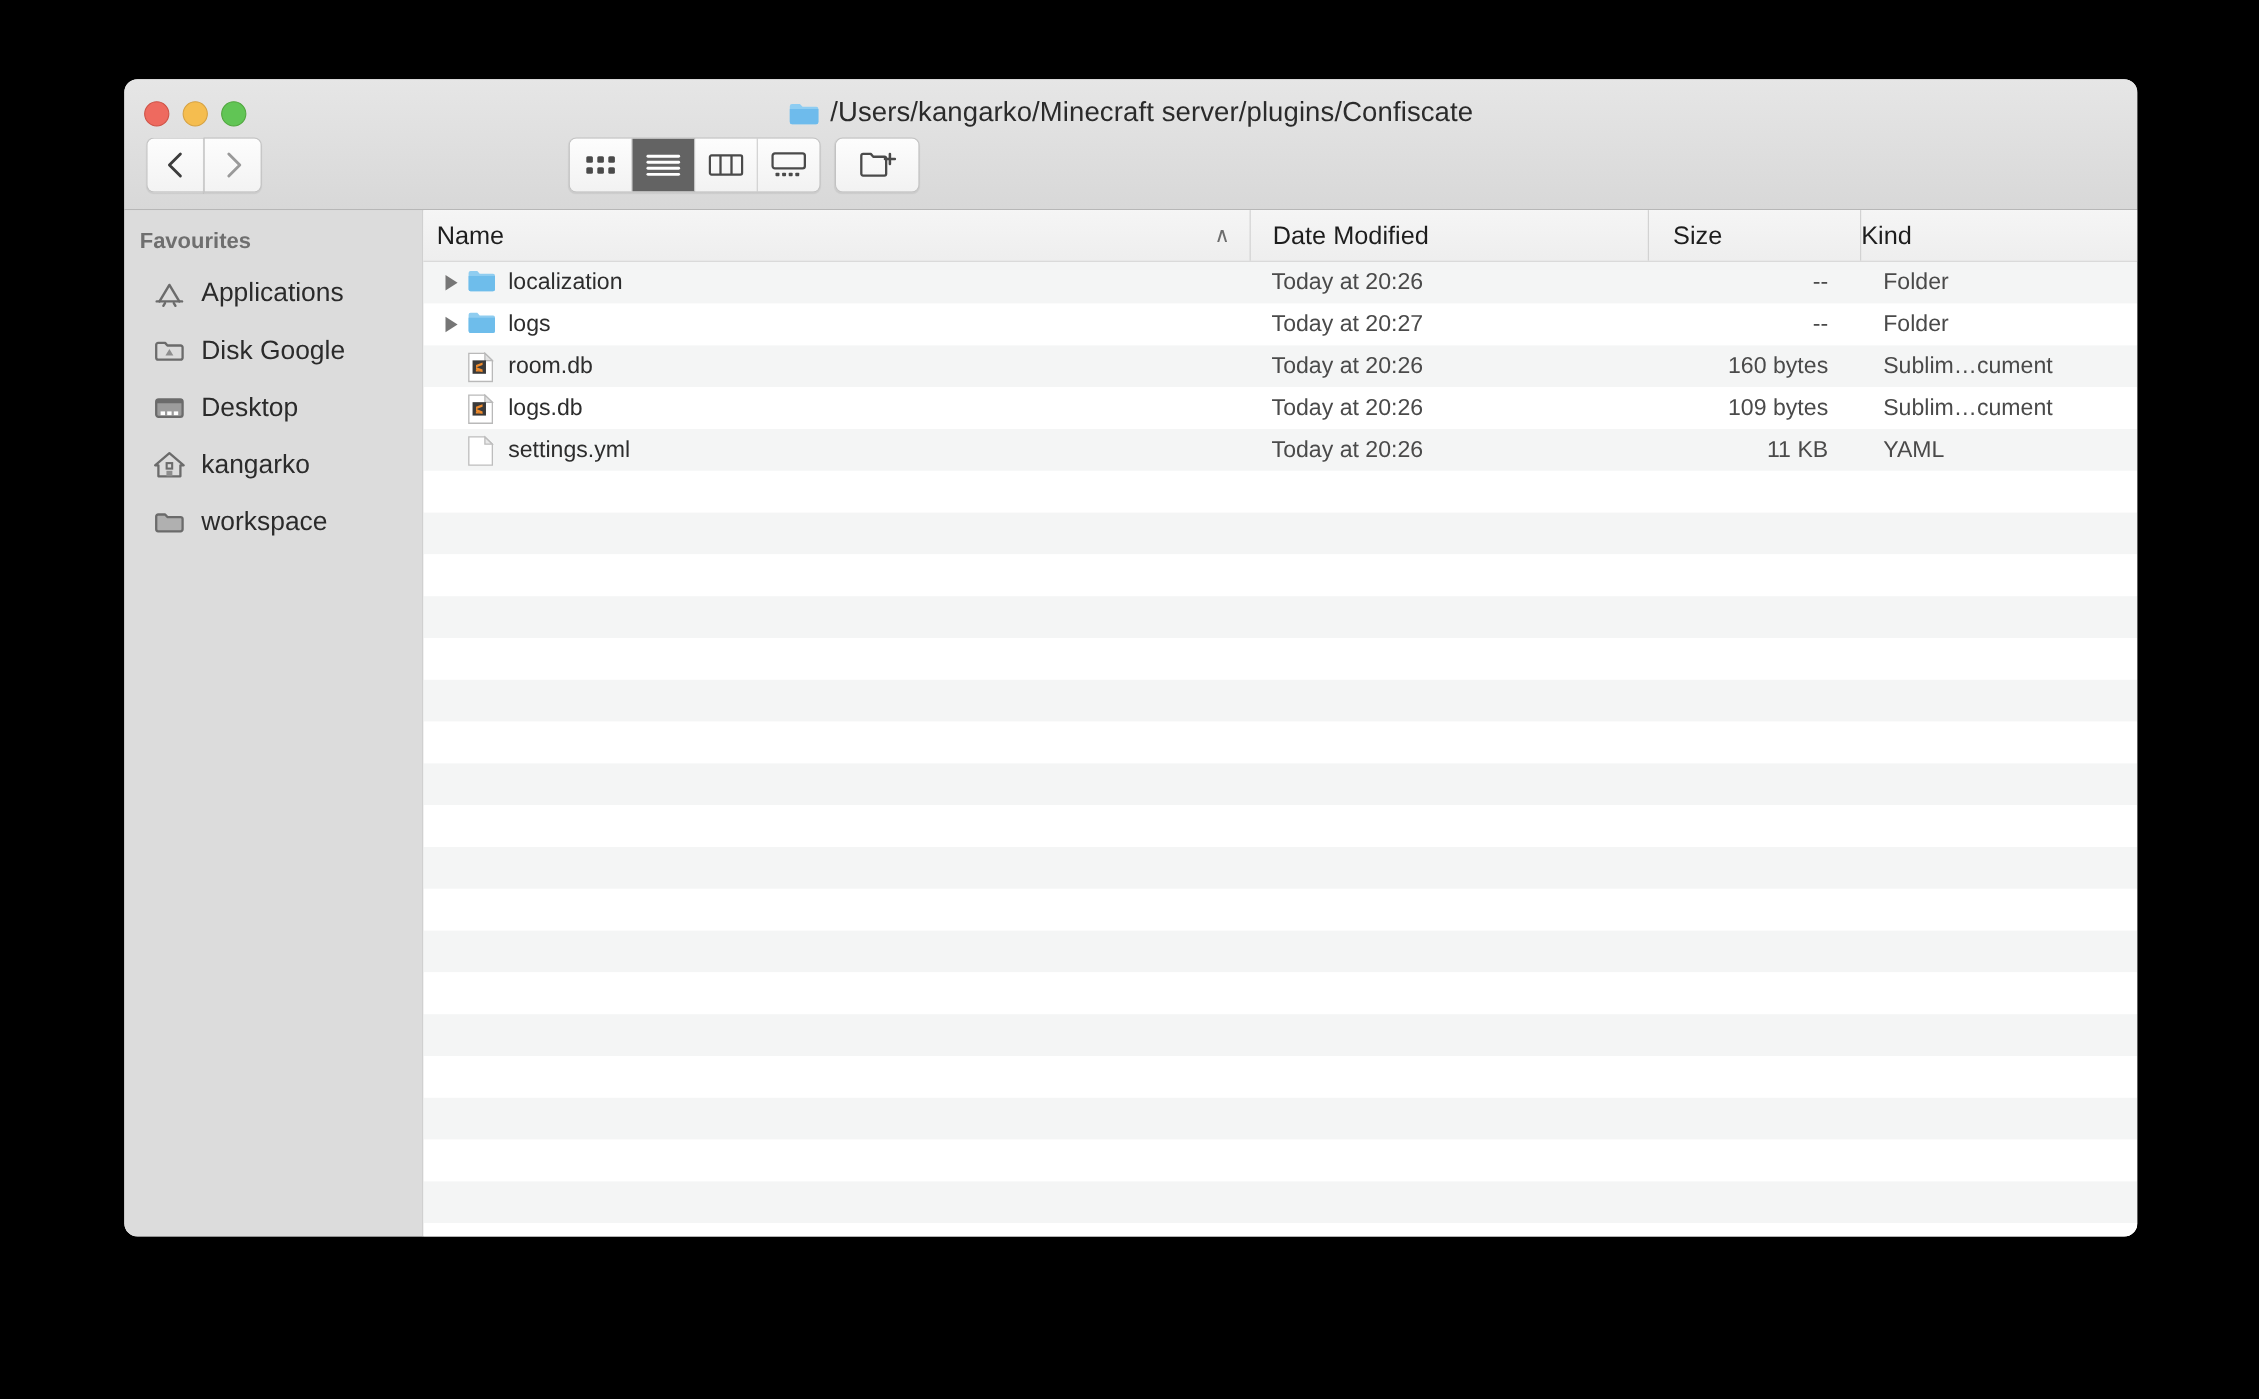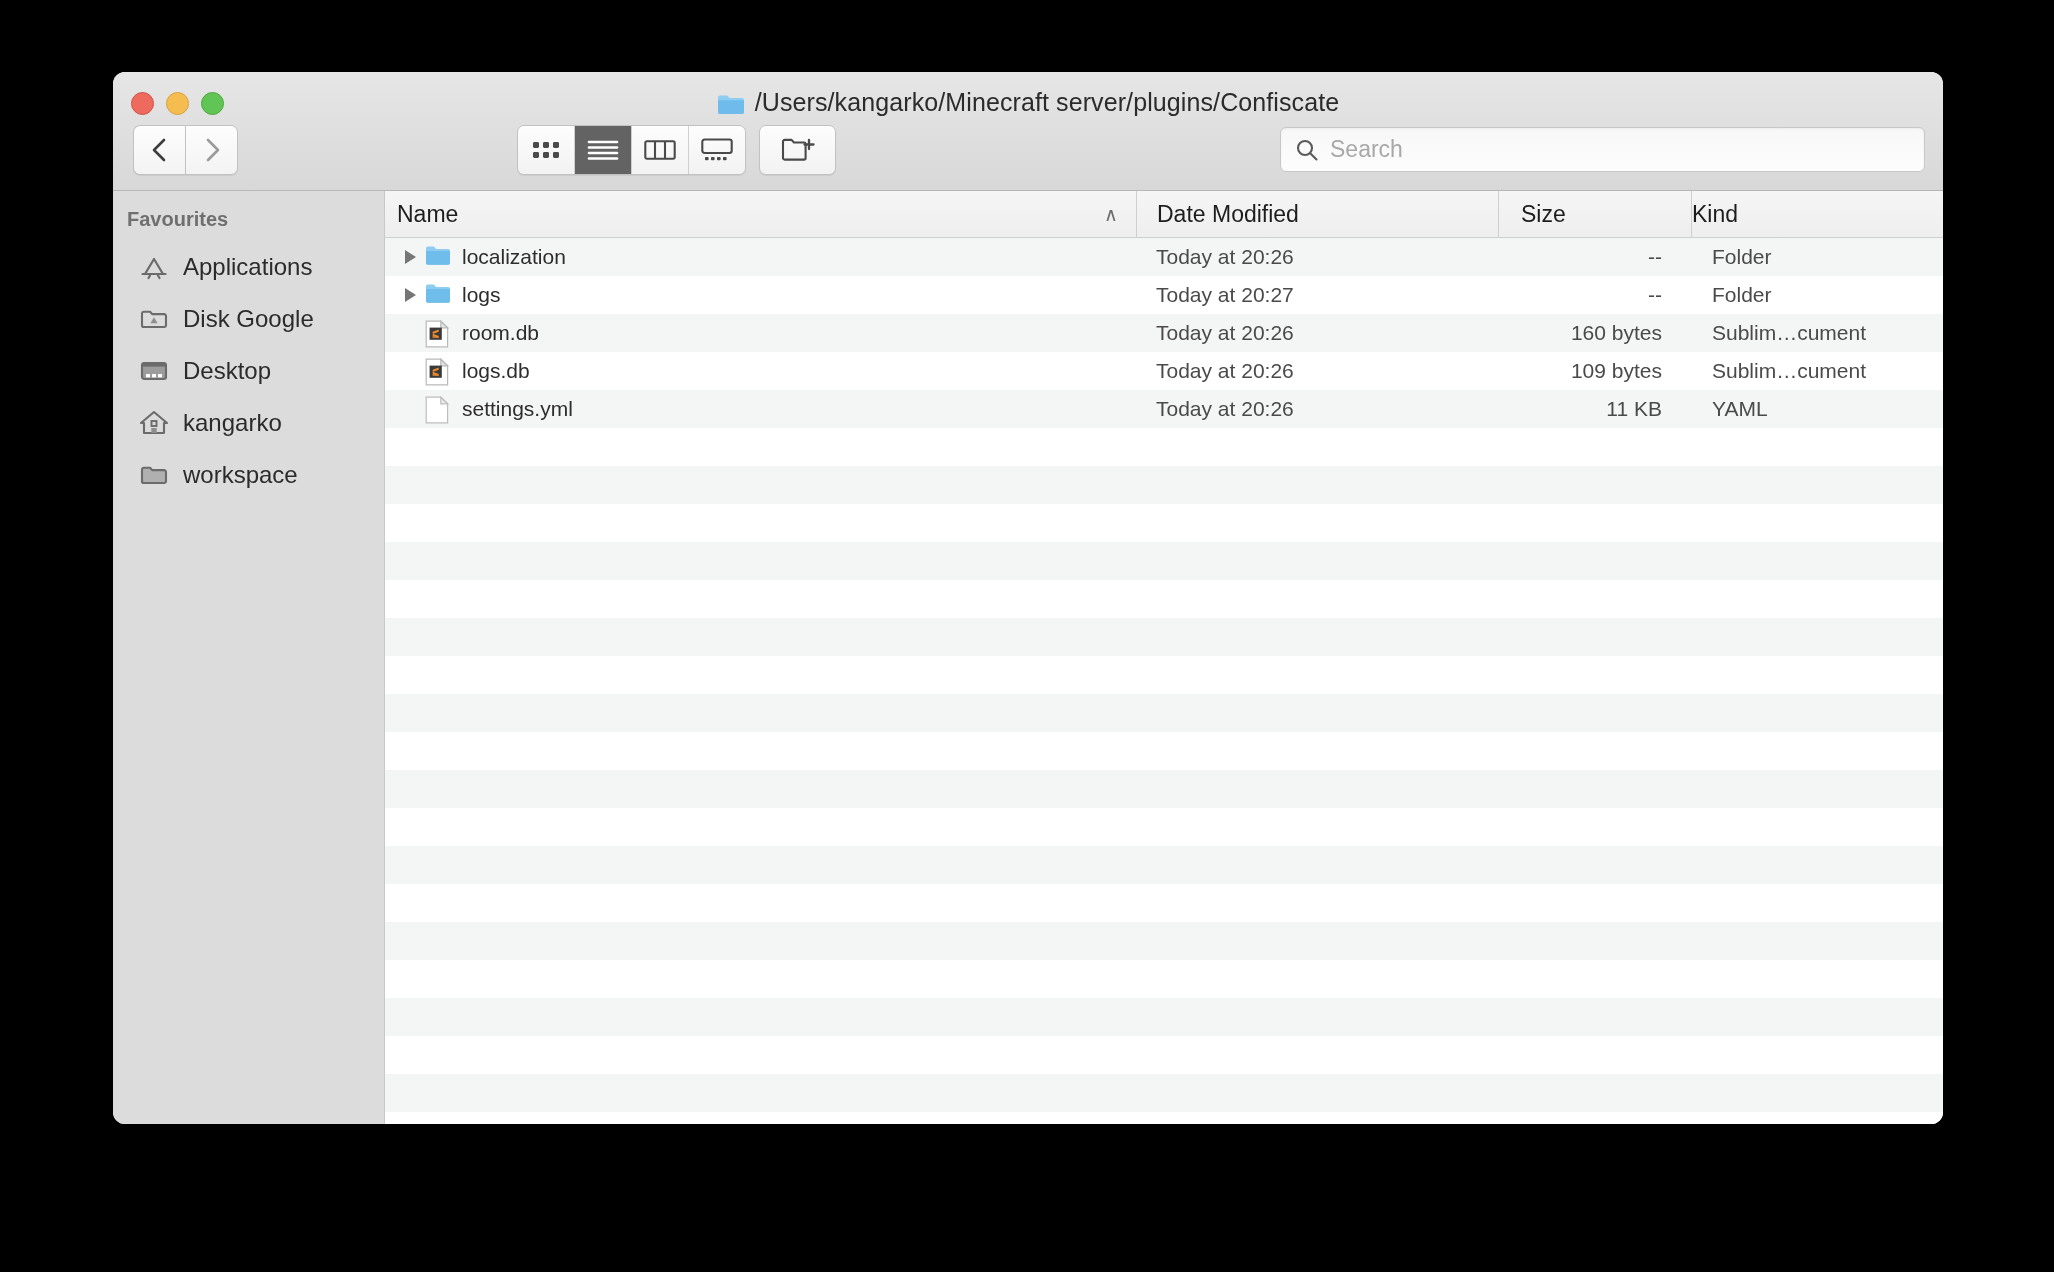--- a/index.html
+++ b/index.html
@@ -341,27 +341,20 @@
     <div class="newfolder-btn">
       <svg width="34" height="28" viewBox="0 0 34 28">
         <path d="M2 5.5a1.6 1.6 0 0 1 1.6-1.6h7l2.3 2.6H23a1.6 1.6 0 0 1 1.6 1.6V22a1.6 1.6 0 0 1-1.6 1.6H3.6A1.6 1.6 0 0 1 2 22z" fill="none" stroke="#4a4a4a" stroke-width="2.1" stroke-linejoin="round"></path>
         <g stroke="#4a4a4a" stroke-width="2.3" stroke-linecap="round">
           <line x1="28" y1="4" x2="28" y2="13"></line>
           <line x1="23.5" y1="8.5" x2="32.5" y2="8.5"></line>
         </g>
       </svg>
     </div>
 
-    <div class="search-box">
-      <svg width="24" height="24" viewBox="0 0 24 24">
-        <circle cx="10" cy="10" r="7" fill="none" stroke="#5a5a5a" stroke-width="2.1"></circle>
-        <line x1="15.2" y1="15.2" x2="21.5" y2="21.5" stroke="#5a5a5a" stroke-width="2.1" stroke-linecap="round"></line>
-      </svg>
-      <span class="search-placeholder">Search</span>
-    </div>
   </div>
 
   <div class="window-body">
 
     <div class="sidebar">
       <div class="sidebar-header">Favourites</div>
 
       <div class="sidebar-item">
         <span class="sb-icon">
           <svg viewBox="0 0 30 30" width="30" height="30">

